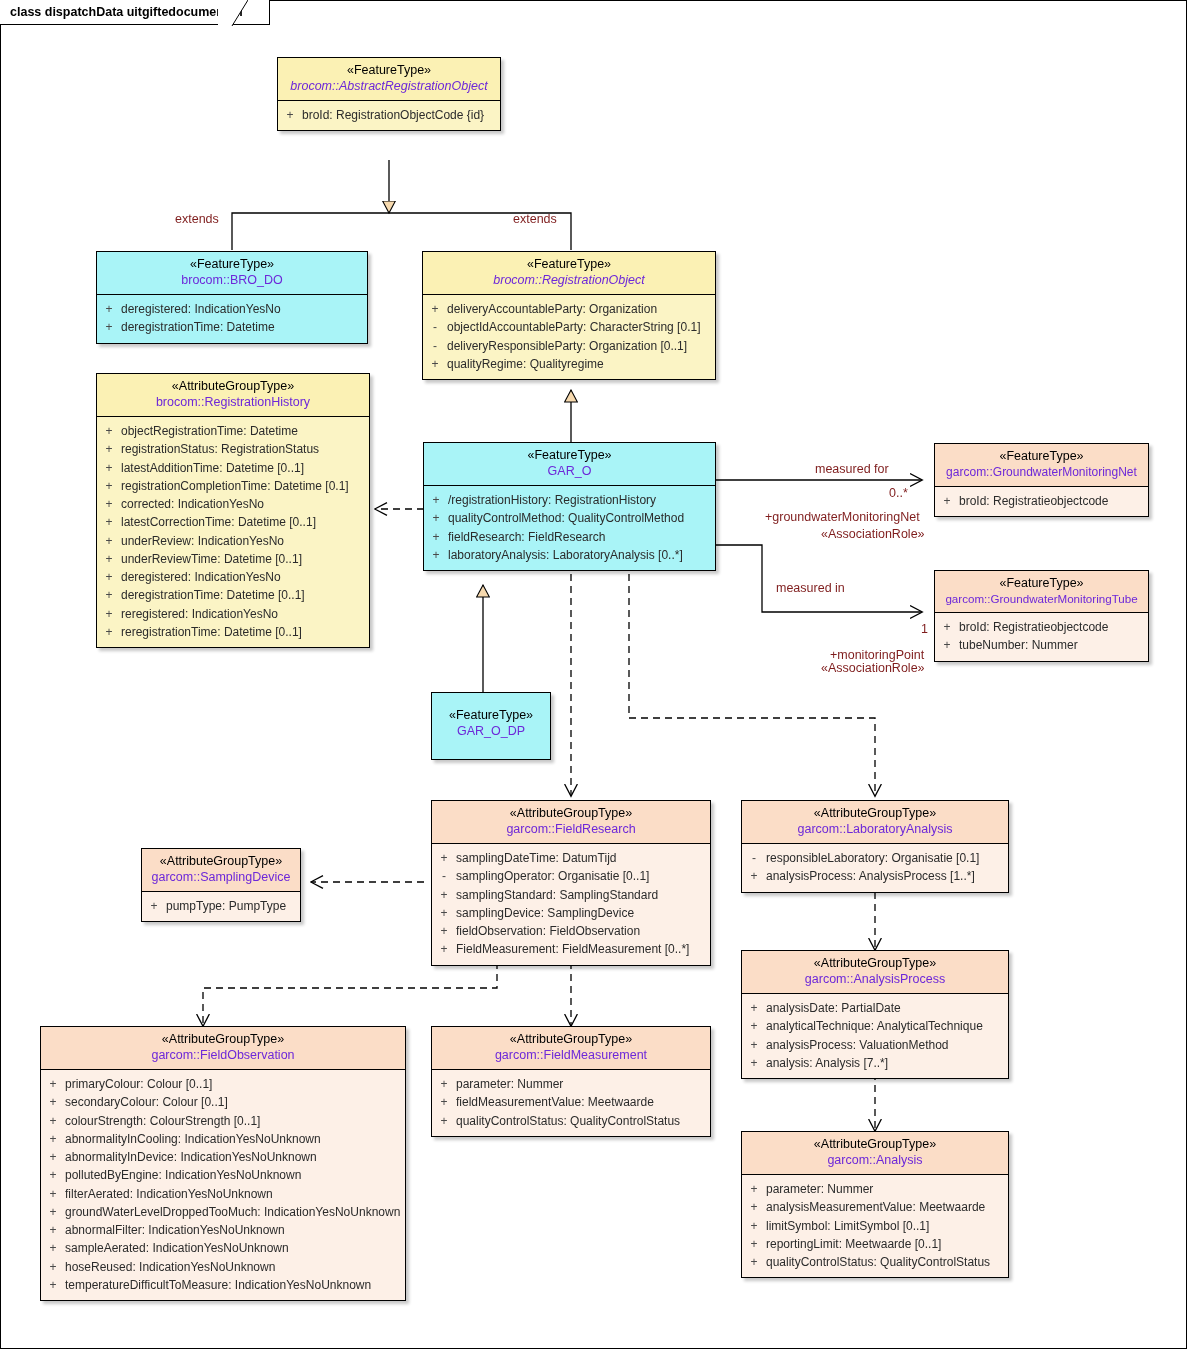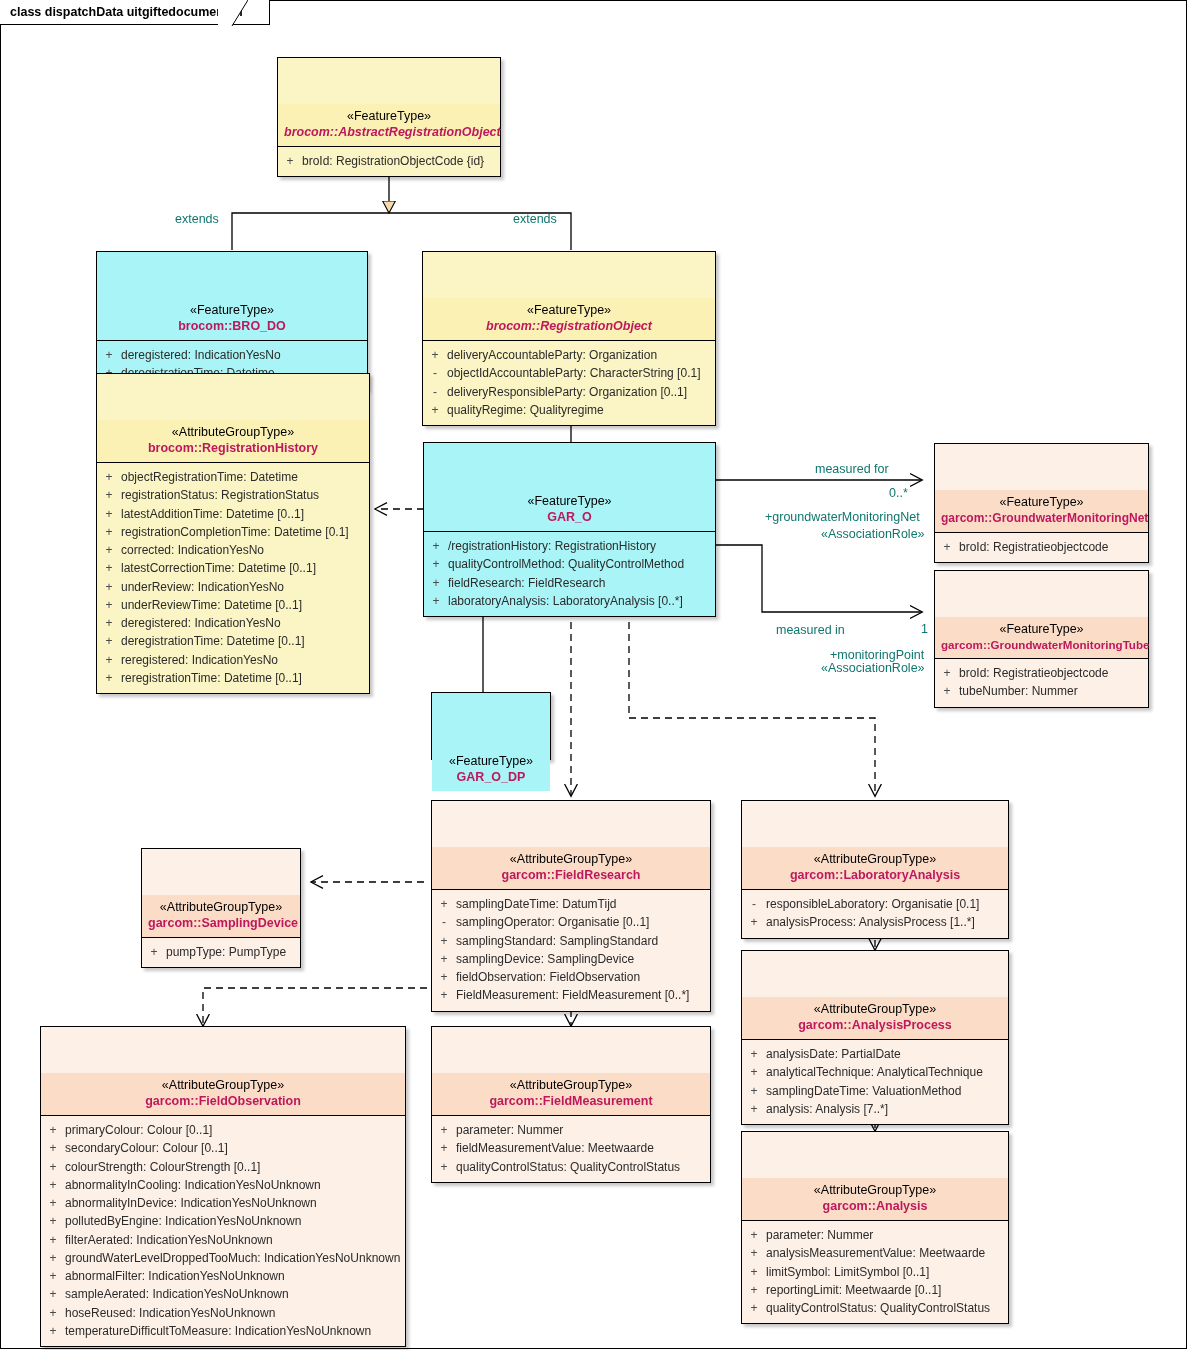--- a/index.html
+++ b/index.html
@@ -8,39 +8,39 @@
   #wires{position:absolute;left:0;top:0;width:1188px;height:1350px;pointer-events:none;}
 
   
   .frame-border{position:absolute;left:0;top:0;width:1187px;height:1349px;border:1px solid #000;box-sizing:border-box;}
   .frame-tab{position:absolute;left:0;top:0;height:25px;box-sizing:border-box;border:1px solid #000;border-left:none;border-top:none;
              background:#fff;padding:0 26px 0 10px;display:flex;align-items:center;font-size:12.5px;font-weight:bold;color:#000;}
 
   
   .cls{position:absolute;box-sizing:border-box;border:1.4px solid #000;
        box-shadow:3px 3px 3px rgba(0,0,0,0.22);background:#fff;}
-  .cls .hdr{box-sizing:border-box;border-bottom:1.6px solid #000;padding:5px 6px 6px 6px;text-align:center;line-height:1.25;margin-top:46px;}
+  .cls .hdr{box-sizing:border-box;border-bottom:1.6px solid #000;padding:5px 6px 6px 6px;text-align:center;line-height:1.25;}
   .cls .stereo{font-size:12.5px;color:#000;font-weight:normal;}
-  .cls .nm{font-size:12.5px;font-weight:bold;color:#be185d;white-space:nowrap;}
+  .cls .nm{font-size:12.5px;font-weight:normal;color:#6d28d9;white-space:nowrap;}
   .cls .nm.abstract{font-style:italic;}
   .cls .body{padding:5px 0 6px 0;}
   .attr{display:flex;font-size:12px;color:#2b2b2b;line-height:1.52;white-space:nowrap;}
   .attr .vis{width:24px;text-align:center;flex:none;color:#4a4a4a;}
   .attr .txt{flex:1;padding-right:14px;}
 
   
   .p-yellow{background:#fbf4c5;}
   .p-yellow .hdr{background:#fbf1b4;}
   .p-cyan{background:#a9f4f7;}
   .p-cyan .hdr{background:#a9f4f7;}
   .p-peach{background:#fdf0e7;}
   .p-peach .hdr{background:#fbddc7;}
 
   
-  .lbl{position:absolute;font-size:12.5px;color:#0f766e;white-space:nowrap;line-height:1.35;}
+  .lbl{position:absolute;font-size:12.5px;color:#7f1d1d;white-space:nowrap;line-height:1.35;}
 </style>
 </head>
 <body>
 
 <div id="canvas">
 
   <svg id="wires" viewBox="0 0 1188 1350">
     <defs>
       <marker id="gen" markerWidth="14" markerHeight="14" refX="12.5" refY="7" orient="auto" markerUnits="userSpaceOnUse">
         <path d="M12.5,7 L0.5,0.6 L0.5,13.4 Z" fill="#f6d9ae" stroke="#000" stroke-width="1.1"></path>
@@ -341,21 +341,21 @@
       <div class="attr">
           <span class="vis">+</span>
           <span class="txt">analysisDate: PartialDate</span>
         </div>
       <div class="attr">
           <span class="vis">+</span>
           <span class="txt">analyticalTechnique: AnalyticalTechnique</span>
         </div>
       <div class="attr">
           <span class="vis">+</span>
-          <span class="txt">samplingDateTime: ValuationMethod</span>
+          <span class="txt">analysisProcess: ValuationMethod</span>
         </div>
       <div class="attr">
           <span class="vis">+</span>
           <span class="txt">analysis: Analysis [7..*]</span>
         </div>
     </div>
   </div>
 
   <div class="cls p-peach" style="left:741px;top:1131px;width:268px;">
     <div class="hdr">
@@ -465,18 +465,18 @@
   </div>
 
   <div class="lbl" style="left:175px;top:211px;">extends</div>
   <div class="lbl" style="left:513px;top:211px;">extends</div>
 
   <div class="lbl" style="left:787px;top:461px;margin-left:28px;">measured for</div>
   <div class="lbl" style="left:889px;top:485px;">0..*</div>
   <div class="lbl" style="left:765px;top:509px;">+groundwaterMonitoringNet</div>
   <div class="lbl" style="left:821px;top:526px;">«AssociationRole»</div>
 
-  <div class="lbl" style="left:776px;top:622px;">measured in</div>
+  <div class="lbl" style="left:776px;top:580px;">measured in</div>
   <div class="lbl" style="left:921px;top:621px;">1</div>
   <div class="lbl" style="left:830px;top:647px;">+monitoringPoint</div>
   <div class="lbl" style="left:821px;top:660px;">«AssociationRole»</div>
 
 </div>
 
 </body></html>

